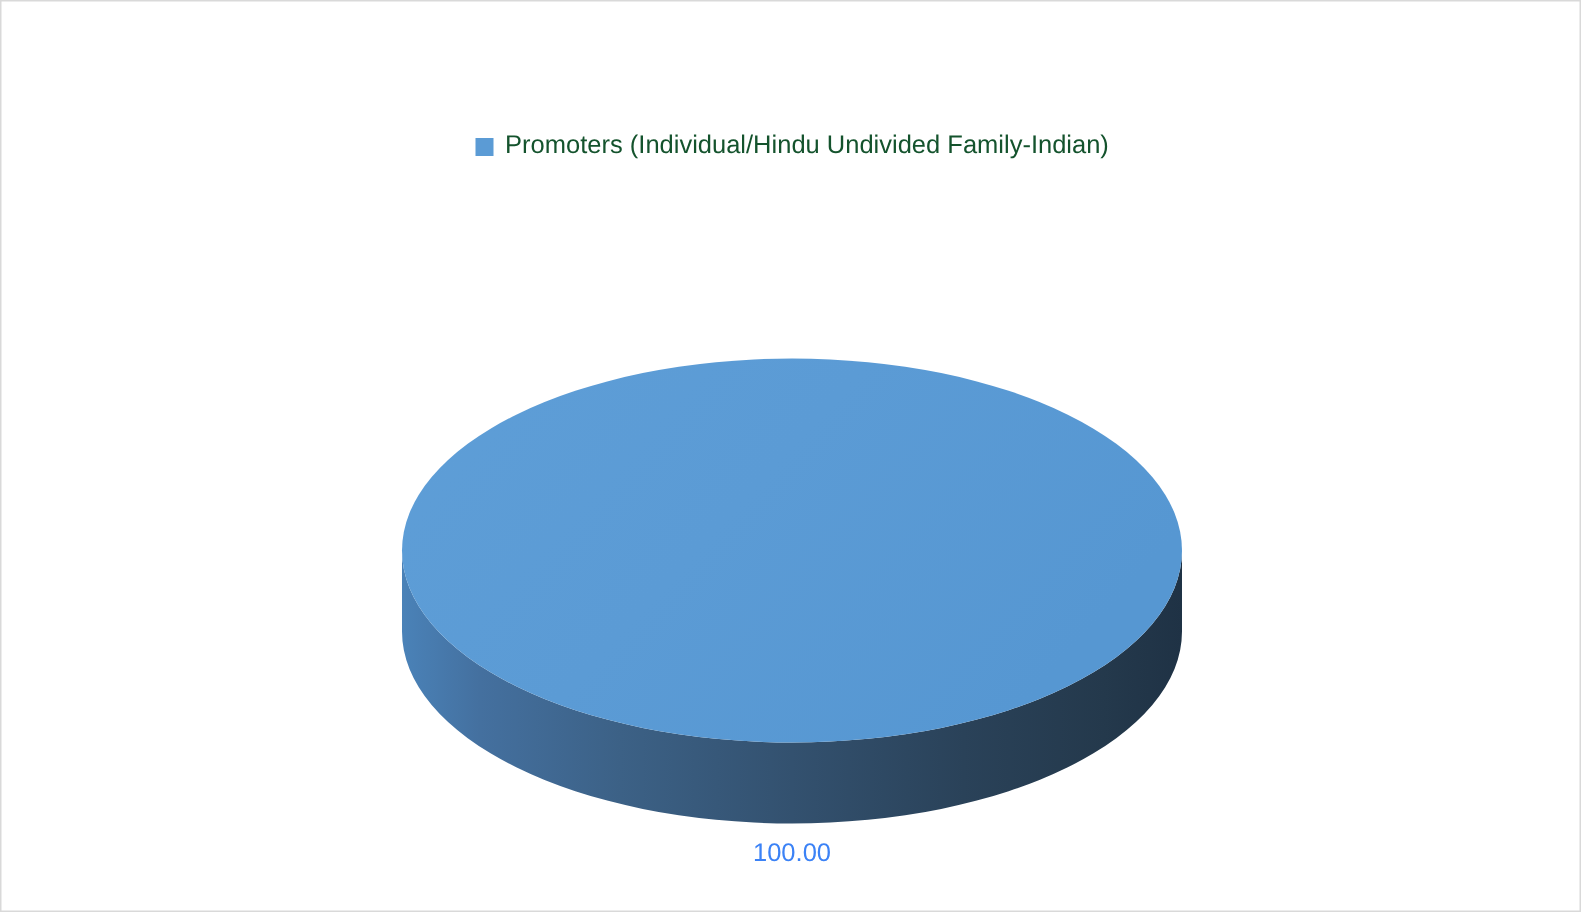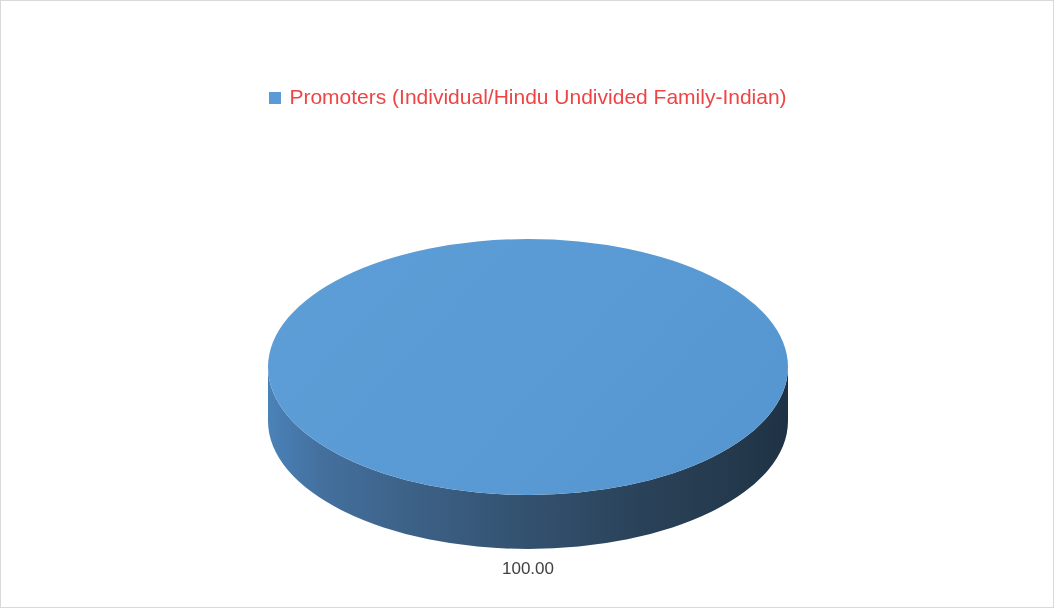--- a/index.html
+++ b/index.html
@@ -52,22 +52,22 @@
   }
   .legend-swatch {
     width: 12px;
     height: 12px;
     background: #5b9bd5;
     flex: 0 0 auto;
     position: relative;
     top: 1px;
   }
   .legend-label {
-    font-size: 21px;
-    color: #ef4444;
+    font-size: 17px;
+    color: #14532d;
     white-space: nowrap;
     line-height: 21px;
   }
   #pie-area {
     position: absolute;
     left: 0;
     top: 0;
     width: 1054px;
     height: 608px;
   }
@@ -76,21 +76,21 @@
     left: 0;
     top: 0;
   }
   #data-label-100 {
     position: absolute;
     left: 0;
     top: 557px;
     width: 1054px;
     text-align: center;
     font-size: 17px;
-    color: #404040;
+    color: #3b82f6;
     line-height: 22px;
     white-space: nowrap;
   }
 </style>
 </head>
 <body>
 
 <div id="chart-frame">
 
 

